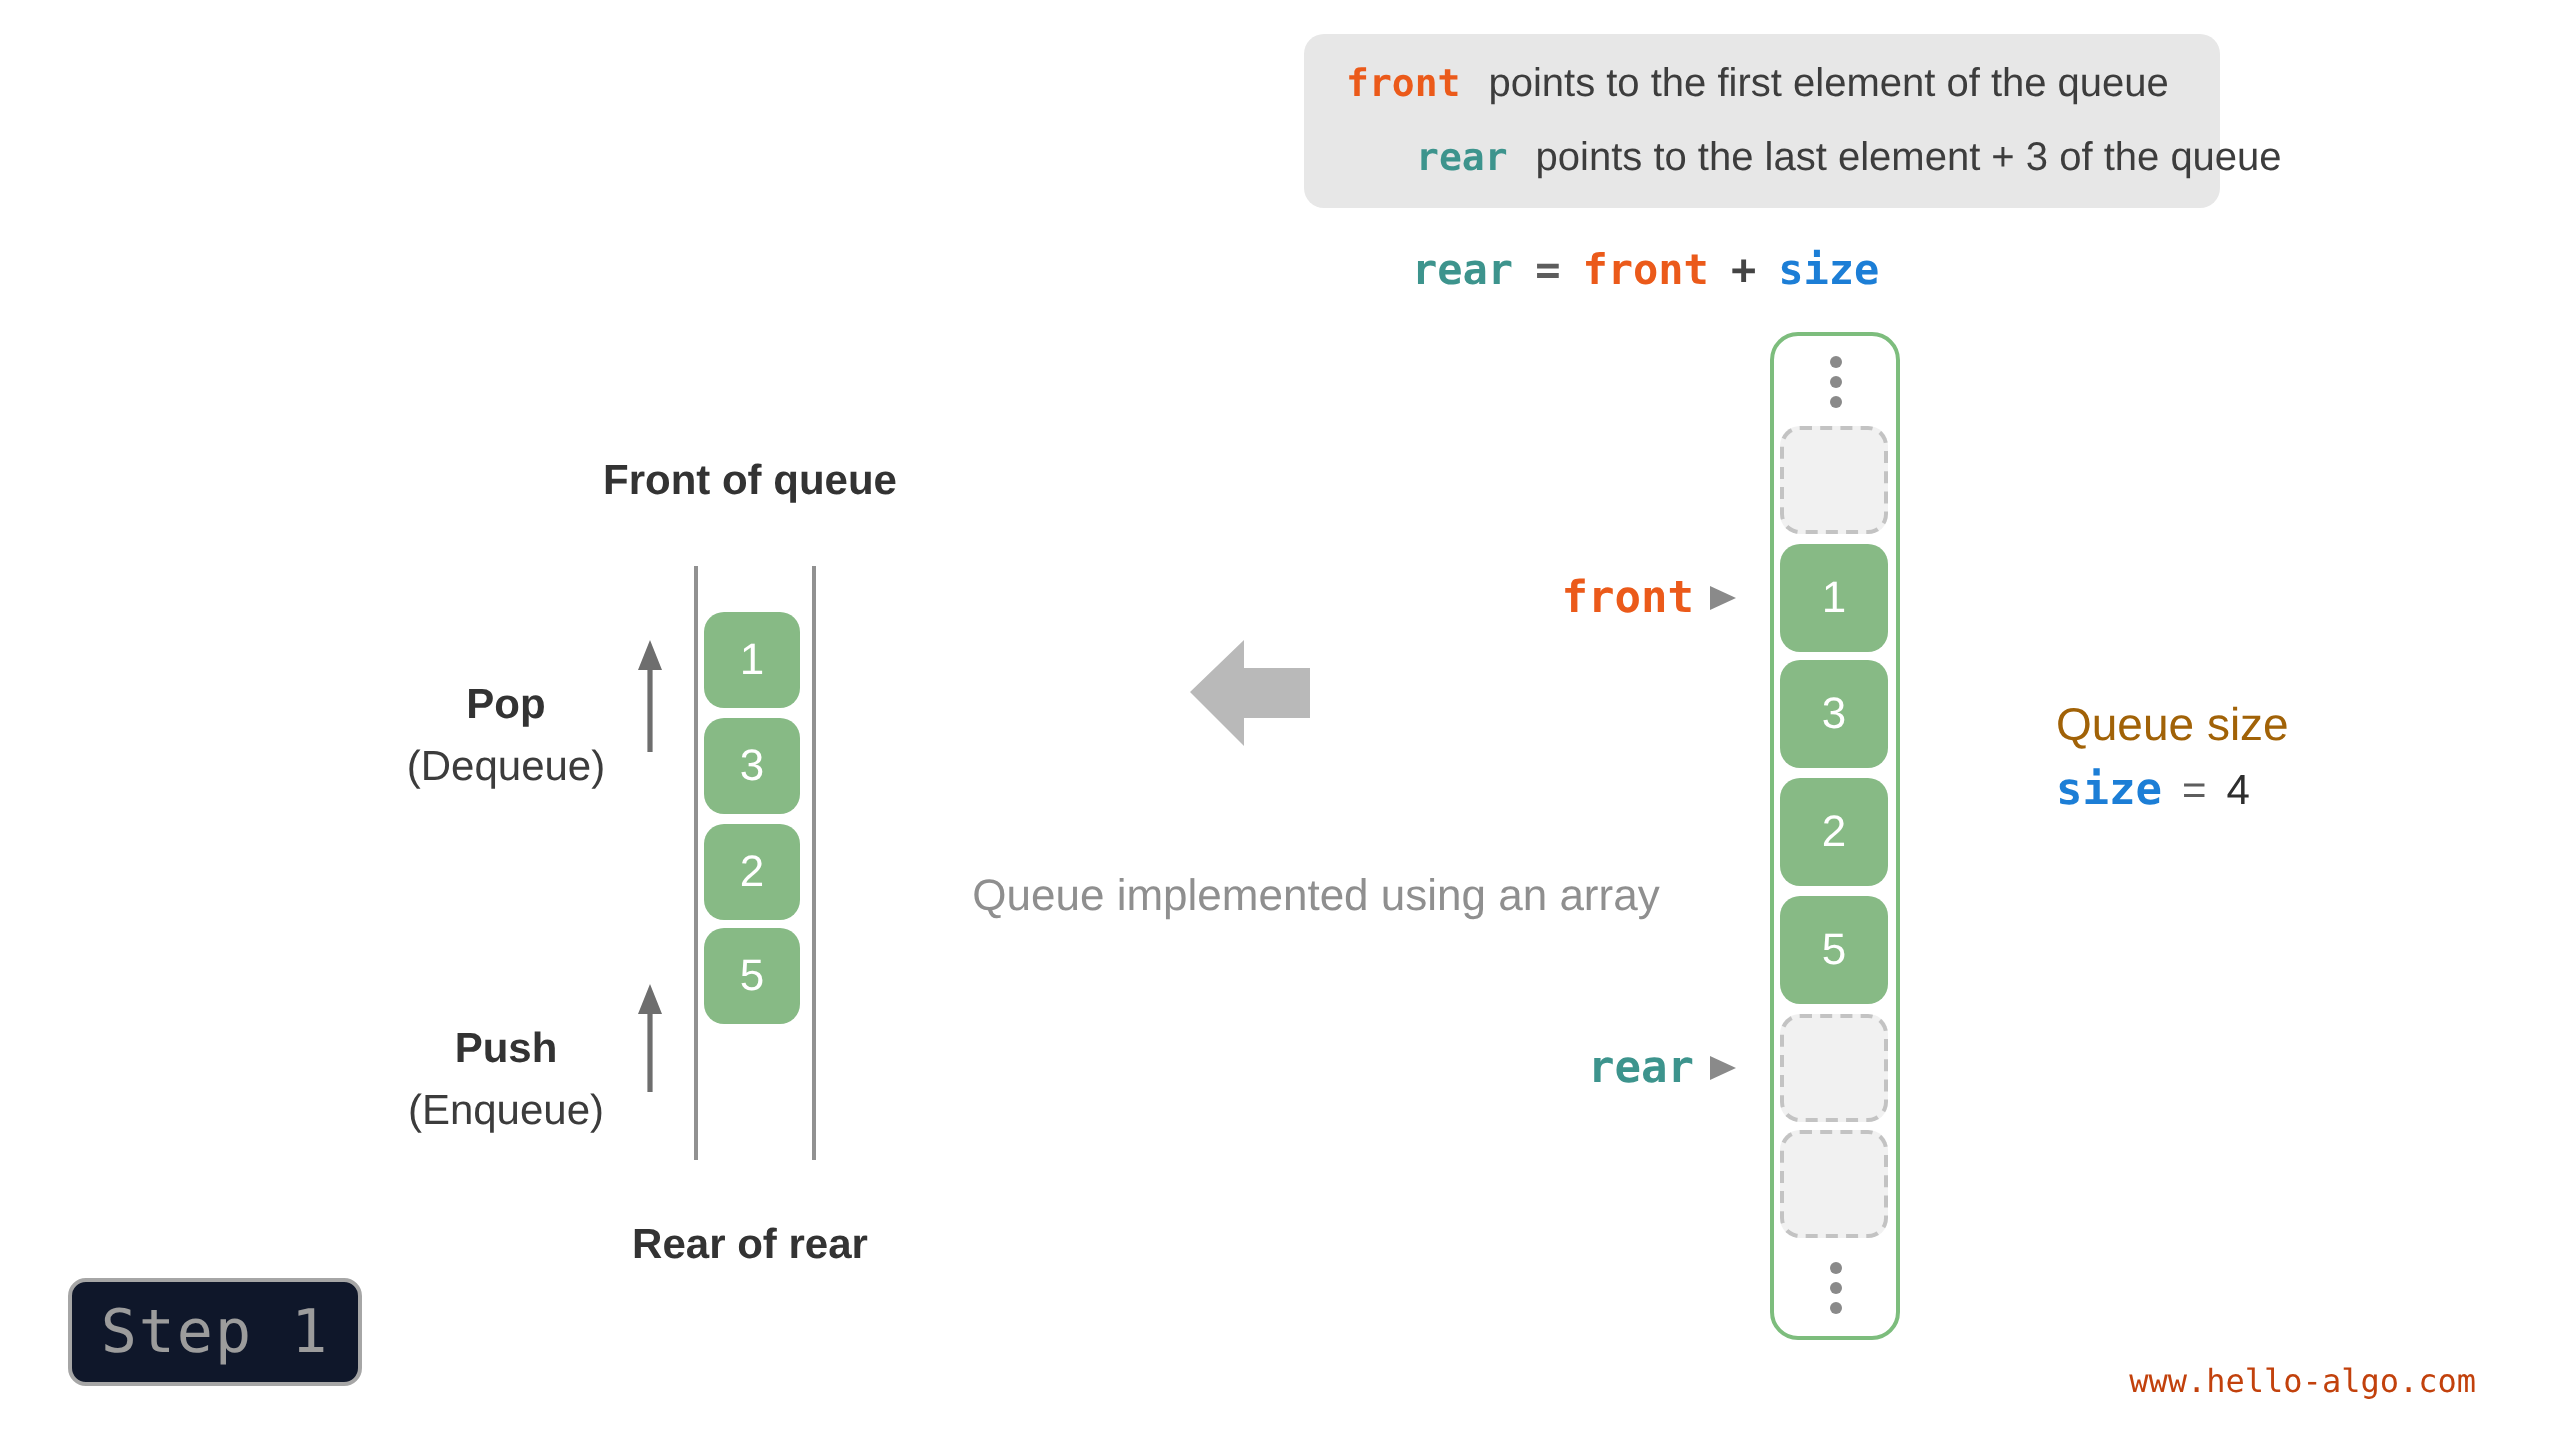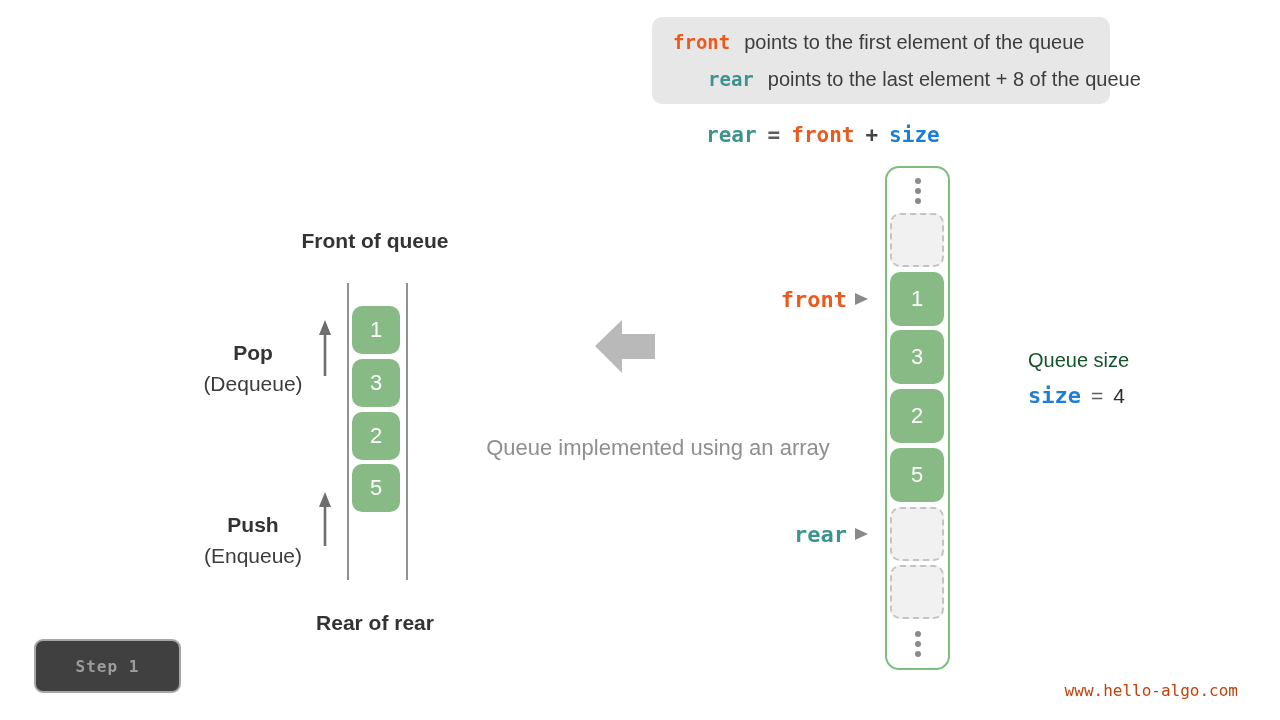--- a/index.html
+++ b/index.html
@@ -74,43 +74,43 @@
   }
   .pointer-row .plabel { font-size: 22px; font-weight: bold; }
   .tri-right {
     width: 0; height: 0;
     border-left: 13px solid #8a8a8a;
     border-top: 6px solid transparent;
     border-bottom: 6px solid transparent;
   }
 
   
-  .size-label { left: 1028px; top: 349px; font-size: 20px; color: #14532d; }
+  .size-label { left: 1028px; top: 349px; font-size: 23px; color: #a16207; }
   .size-line  { left: 1028px; top: 383px; font-size: 21px; color: #2e2e2e; white-space: nowrap; }
   .size-line .var { font-family: "DejaVu Sans Mono", monospace; font-size: 22px; font-weight: bold; }
   .size-line .eq  { margin: 0 10px; color: #5d5d5d; }
 
   
   .step-badge {
     left: 34px; top: 639px; width: 147px; height: 54px;
-    background: #404040; border: 2px solid #a6a6a6; border-radius: 9px;
+    background: #0f172a; border: 2px solid #a6a6a6; border-radius: 9px;
     display: flex; align-items: center; justify-content: center;
-    font-size: 16px; font-weight: bold; color: #9c9c9c; letter-spacing: 1px;
+    font-size: 30px; font-weight: normal; color: #9c9c9c; letter-spacing: 1px;
   }
 
   .watermark { right: 42px; top: 681px; font-size: 16px; color: #c2410c; }
 
   svg.icon { position: absolute; display: block; }
 </style>
 </head>
 <body>
 
 <div class="abs legend-box" id="legend-box">
     <div class="legend-line"><span class="code c-orange">front</span><span>points to the first element of the queue</span></div>
-    <div class="legend-line"><span class="code c-teal">rear</span><span>points to the last element + 8 of the queue</span></div>
+    <div class="legend-line"><span class="code c-teal">rear</span><span>points to the last element + 3 of the queue</span></div>
   </div>
 
 <div class="abs formula mono" id="formula"><span class="fpart c-teal">rear</span><span class="fpart c-mid">=</span><span class="fpart c-orange">front</span><span class="fpart c-dark">+</span><span class="fpart c-blue">size</span></div>
 
 <div class="abs big-label" style="top:229px">Front of queue</div>
 <div class="abs big-label" style="top:611px">Rear of rear</div>
 
 <div class="abs vline" style="left:347px"></div>
 <div class="abs vline" style="left:406px"></div>
 

